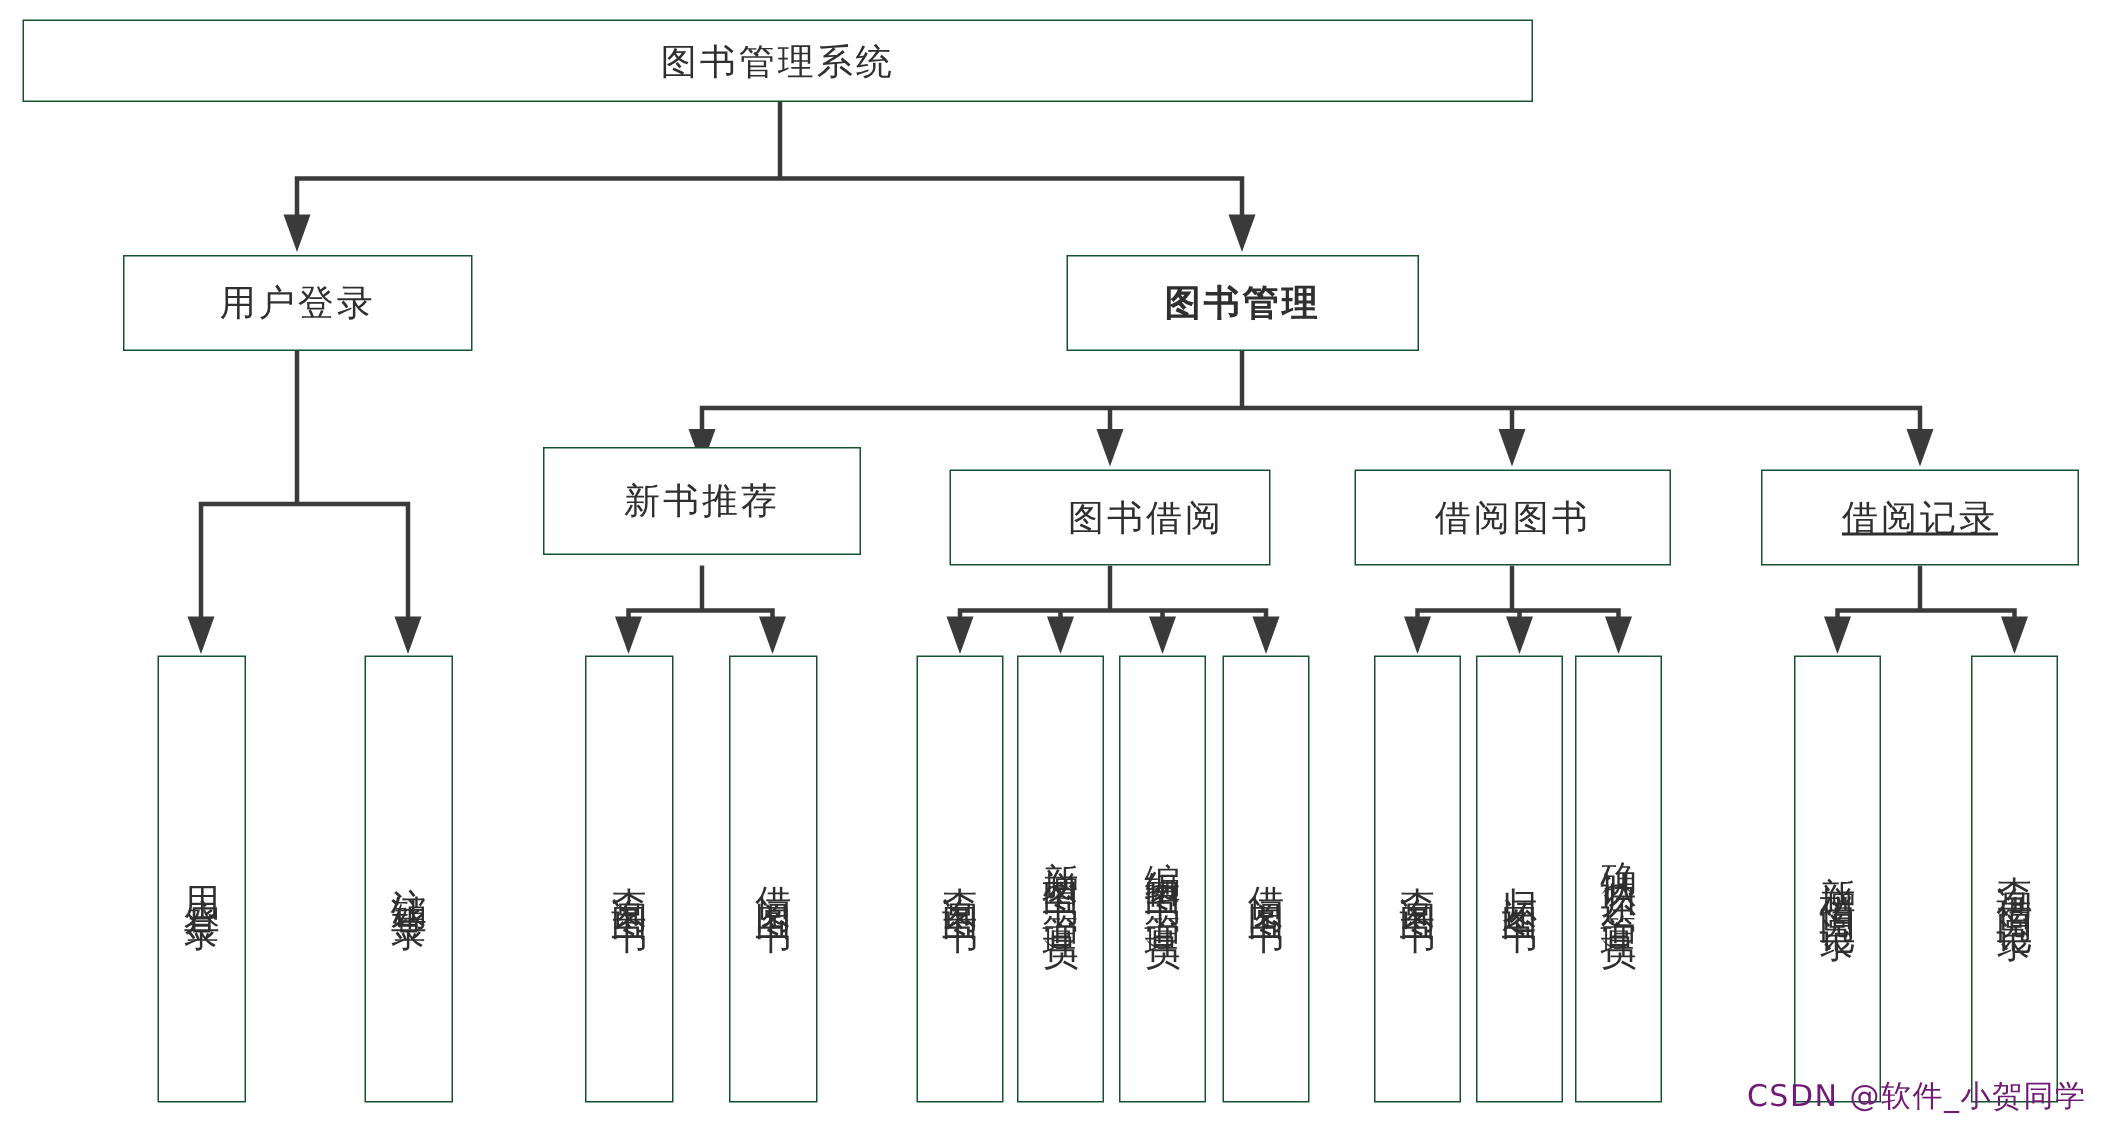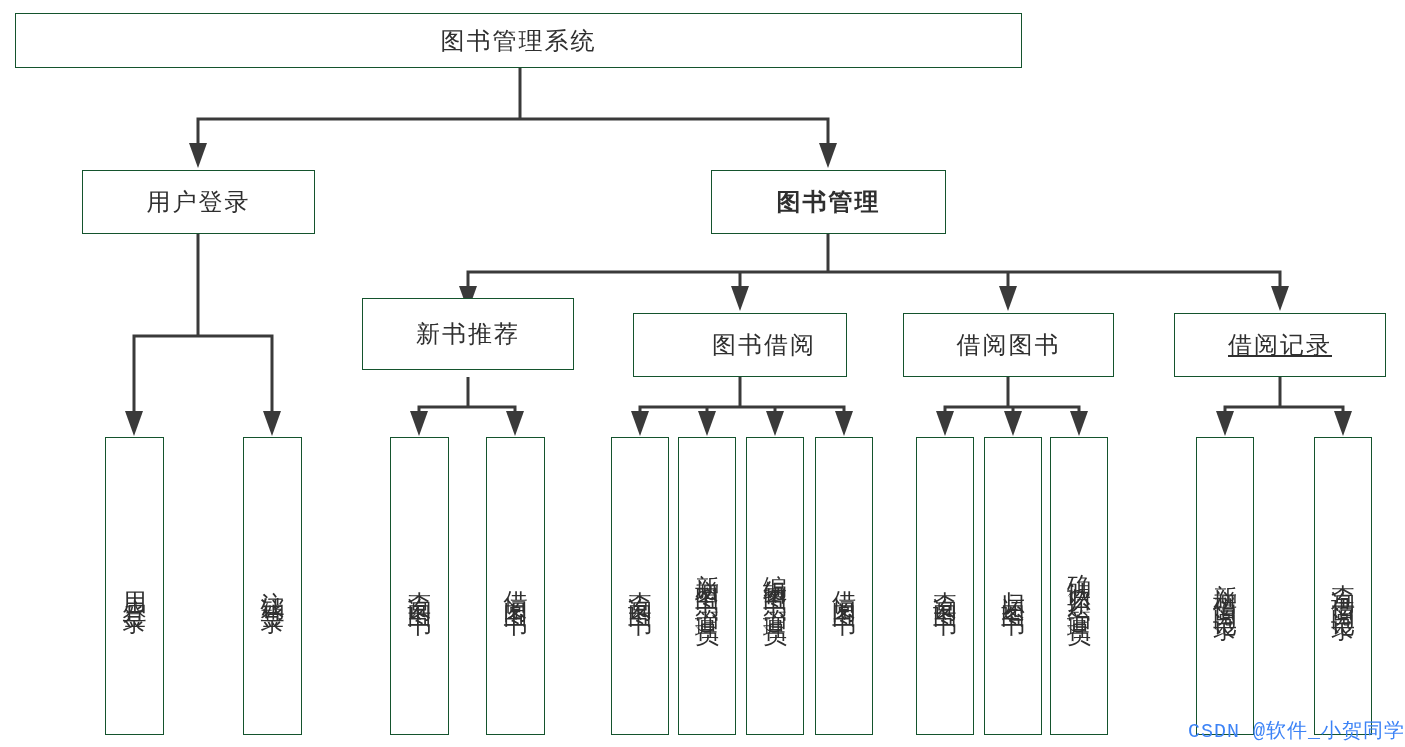--- a/index.html
+++ b/index.html
@@ -29,27 +29,26 @@
   .vbox .vlabel{
     writing-mode:vertical-rl;
     text-orientation:mixed;
     font-size:24px;
     line-height:1;
     letter-spacing:7px;
     white-space:nowrap;
   }
   .watermark{
     position:absolute;
-    right:0;bottom:3px;
+    right:14px;bottom:3px;
     z-index:3;
     font-size:20px;
-    color:#3b82f6;
+    color:#701a75;
     letter-spacing:1px;
     white-space:nowrap;
-    font-family:Liberation Mono, monospace;
   }
 </style>
 </head>
 <body>
 
 <div class="stage">
 
   <svg class="lines" width="1405" height="747" viewBox="0 0 1405 747">
     <g stroke="#3a3a3a" stroke-width="3" fill="none">
 

